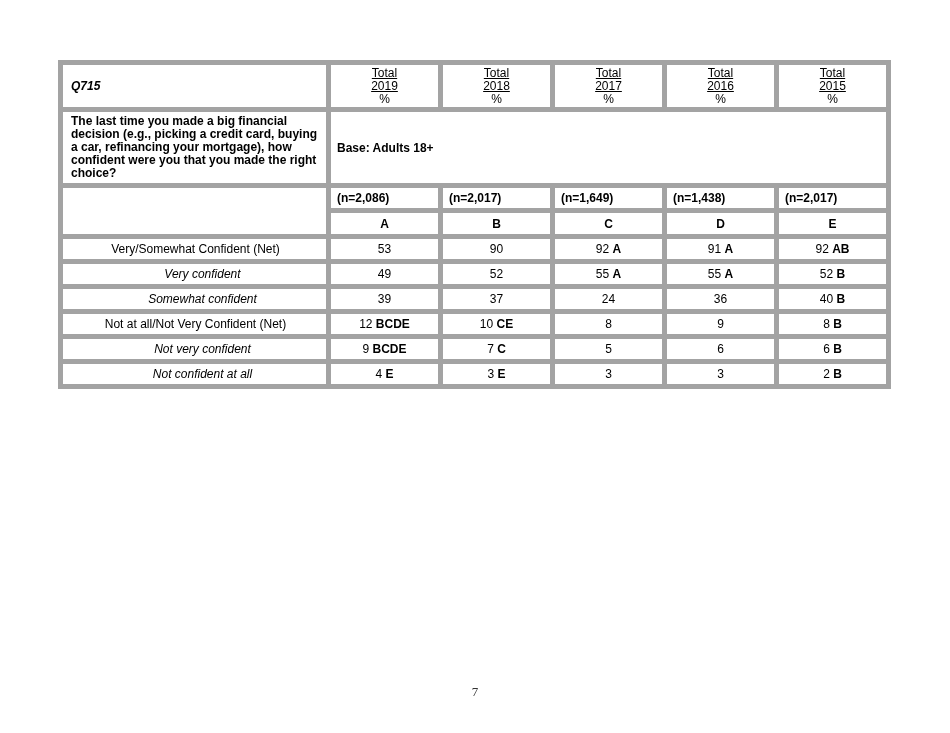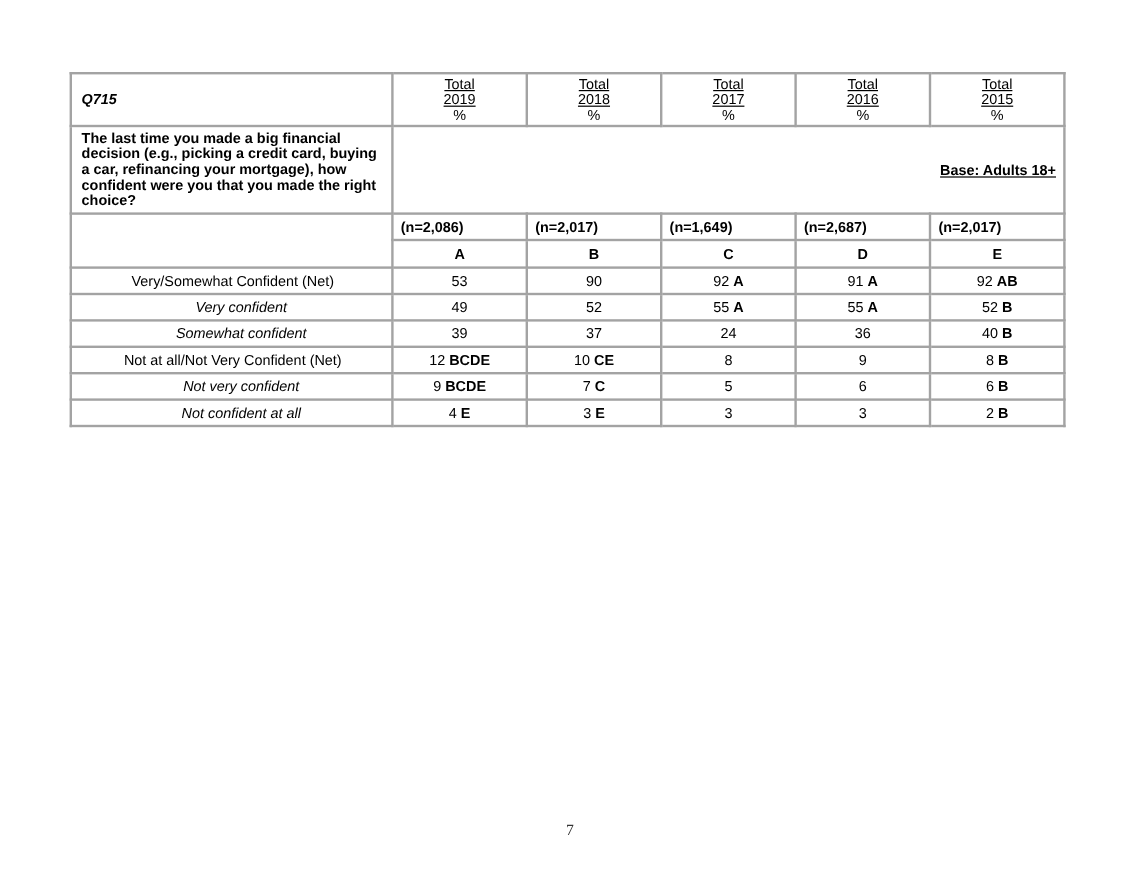--- a/index.html
+++ b/index.html
@@ -17,21 +17,21 @@
     table.survey {
       position: absolute;
       left: 58px;
       top: 60px;
       width: 830px;
       border-collapse: collapse;
       table-layout: fixed;
       font-size: 12px;
     }
     table.survey td {
-      border: 2px solid #a3a3a3;
+      border: 5px solid #a3a3a3;
       padding: 0 6px;
       vertical-align: middle;
     }
     col.c-label { width: 268px; }
     col.c-data { width: 112px; }
     .hdr-row td { height: 42px; }
     .hdr-q {
       font-weight: bold;
       font-style: italic;
       padding-left: 8px !important;
@@ -44,23 +44,22 @@
     }
     .hdr-col .u { text-decoration: underline; display: block; }
     .hdr-col .pct { display: block; }
     .q-row td { height: 56px; margin-top: 20px; }
     .q-text {
       font-weight: bold;
       line-height: 13px;
       padding: 3px 8px !important;
     }
     .base {
-      text-align: right;
+      text-align: left;
       font-weight: bold;
-      text-decoration: underline;
     }
     .n-row td { height: 20px; text-align: left; font-weight: bold; }
     .letter-row td { height: 21px; text-align: center; font-weight: bold; }
     .data-row td { height: 20px; }
     .data-row td.lbl { text-align: center; padding-left: 8px; }
     .data-row td.lbl.indent { padding-left: 22px; font-style: italic; }
     .data-row td.val { text-align: center; }
     .sig { font-weight: bold; }
     .page-num {
       position: absolute;
@@ -118,21 +117,21 @@
     <tr class="q-row">
       <td class="q-text">The last time you made a big financial decision (e.g., picking a credit card, buying a car, refinancing your mortgage), how confident were you that you made the right choice?</td>
       <td class="base" colspan="5">Base: Adults 18+</td>
     </tr>
 
     <tr class="n-row">
       <td rowspan="2"></td>
       <td>(n=2,086)</td>
       <td>(n=2,017)</td>
       <td>(n=1,649)</td>
-      <td>(n=2,687)</td>
+      <td>(n=1,438)</td>
       <td>(n=2,017)</td>
     </tr>
     <tr class="letter-row">
       <td>A</td>
       <td>B</td>
       <td>C</td>
       <td>D</td>
       <td>E</td>
     </tr>
   </tbody>

